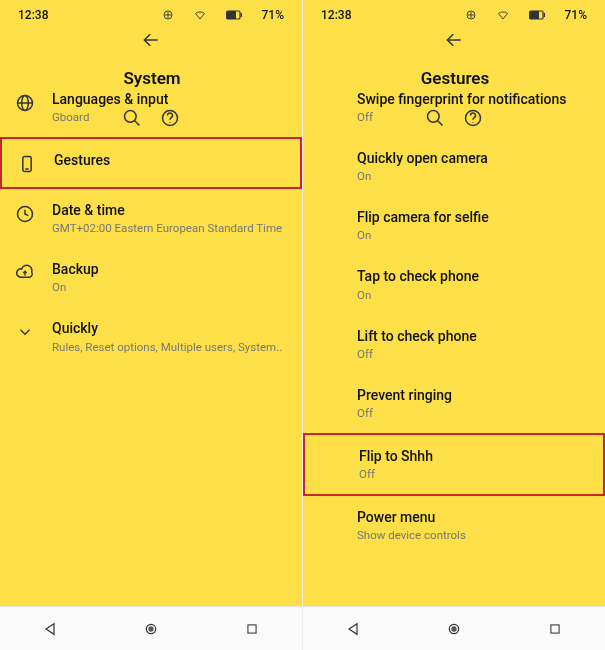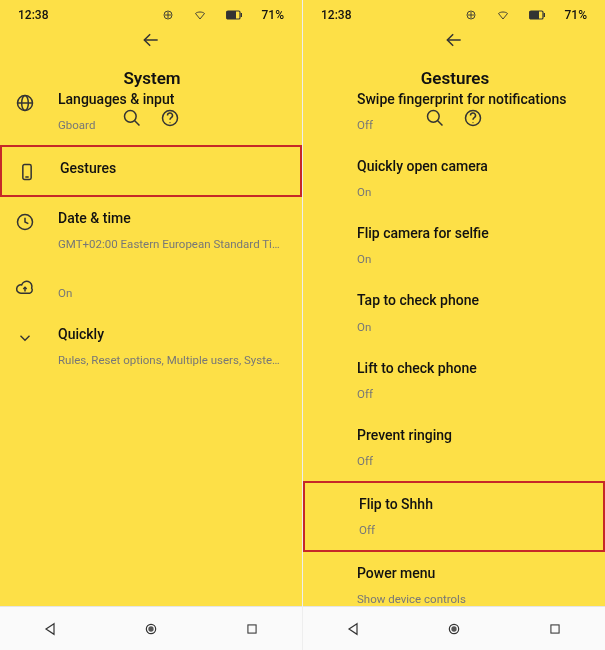--- a/index.html
+++ b/index.html
@@ -53,21 +53,21 @@
     display: flex;
     align-items: center;
     justify-content: center;
     cursor: pointer;
   }
   .list { padding-top: 4px; }
   .list-item {
     display: flex;
     align-items: flex-start;
     padding: 12px 14px 12px 14px;
-    gap: 22px;
+    gap: 16px;
     cursor: pointer;
   }
   .list-item .leading {
     width: 22px;
     height: 22px;
     display: flex;
     align-items: center;
     justify-content: center;
     flex-shrink: 0;
     margin-top: 2px;
@@ -76,21 +76,21 @@
   .item-title {
     font-size: 14px;
     font-weight: 500;
     color: #111;
     line-height: 1.3;
   }
   .item-sub {
     font-size: 11.5px;
     color: #777;
     line-height: 1.3;
-    margin-top: 10px;
+    margin-top: 2px;
     overflow: hidden;
     white-space: nowrap;
     text-overflow: ellipsis;
   }
   .list-item.no-icon { padding-left: 54px; }
   .highlight {
     border: 2px solid #c62828;
   }
   .nav-bar {
     position: absolute;
@@ -200,20 +200,21 @@
     </div>
     <div class="list-item">
       <div class="leading">
         <svg width="20" height="20" viewBox="0 0 24 24">
             <path d="M7 17a5 5 0 1 1 1-9.9A6 6 0 0 1 20 11a4 4 0 0 1-2 6H7z"></path>
             <polyline points="12 15 12 10"></polyline>
             <polyline points="10 12 12 10 14 12"></polyline>
           </svg>
       </div>
       <div class="content">
+        <div class="item-title">Backup</div>
         <div class="item-sub">On</div>
       </div>
     </div>
     <div class="list-item">
       <div class="leading">
         <svg width="18" height="18" viewBox="0 0 24 24">
             <polyline points="6 9 12 15 18 9"></polyline>
           </svg>
       </div>
       <div class="content">

